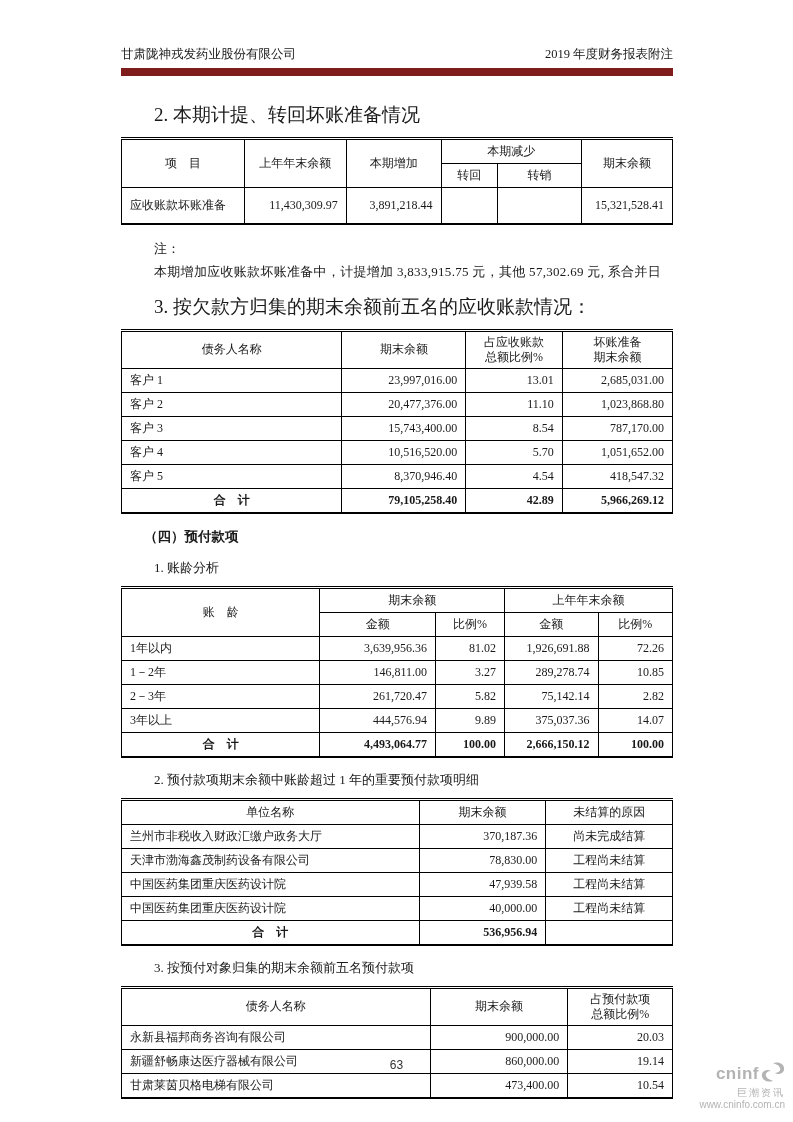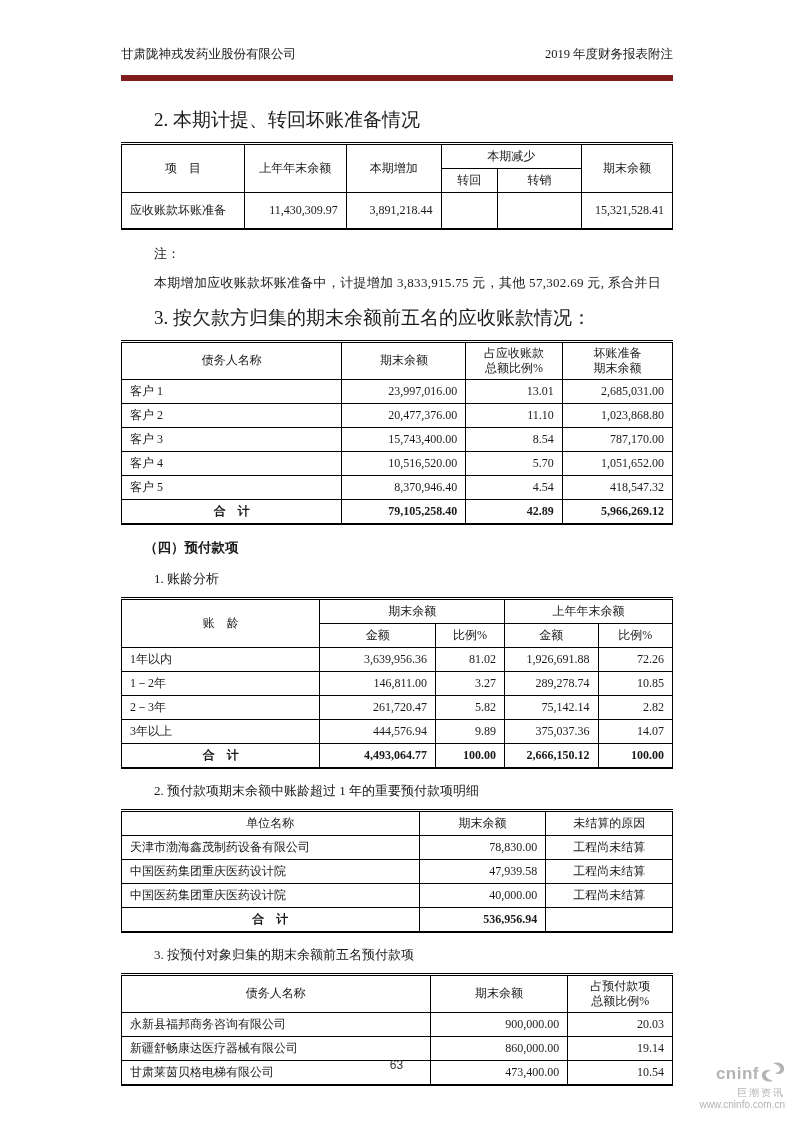--- a/index.html
+++ b/index.html
@@ -18,22 +18,22 @@
     position: absolute;
     left: 121px;
     top: 46px;
     width: 552px;
   }
   .doc-header {
     display: flex;
     justify-content: space-between;
     align-items: flex-end;
     font-size: 12.5px;
-    padding-bottom: 12px;
-    border-bottom: 6px solid #7f1d1d;
+    padding-bottom: 5px;
+    border-bottom: 8px solid #7f1d1d;
   }
   .sec-title {
     font-size: 19px;
     margin-top: 26px;
     padding-left: 33px;
   }
   .sec-title-bold {
     font-size: 13.5px;
     font-weight: bold;
     margin-top: 14px;
@@ -62,21 +62,21 @@
   th { text-align: center; }
   td.num { text-align: right; }
   td.txt { text-align: left; }
   td.ctr { text-align: center; }
   tr.total td { font-weight: bold; }
   .h2line { line-height: 1.25; }
   .t1 th { height: 24px; }
   .t1 td { height: 36px; }
   .rows td { height: 24px; }
   .note-label { font-size: 13px; margin-top: 15px; padding-left: 33px; }
-  .note-line1 { font-size: 13px; margin-top: 11px; padding-left: 33px; letter-spacing: 0.3px; }
+  .note-line1 { font-size: 13px; margin-top: 5px; padding-left: 33px; letter-spacing: 0.3px; }
   .note-line2 { font-size: 13px; margin-top: 10px; letter-spacing: 0.3px; }
   .page-number {
     position: absolute;
     left: 0; right: 0;
     bottom: 50px;
     text-align: center;
     font-family: "Liberation Sans", sans-serif;
     font-size: 12px;
     color: #333;
   }
@@ -270,20 +270,25 @@
       <colgroup>
         <col style="width:54%">
           <col style="width:23%">
           <col style="width:23%">
       </colgroup>
       <tbody>
           <tr>
         <th>单位名称</th>
         <th>期末余额</th>
         <th>未结算的原因</th>
+      </tr>
+      <tr>
+        <td class="txt">兰州市非税收入财政汇缴户政务大厅</td>
+        <td class="num">370,187.36</td>
+        <td class="ctr">尚未完成结算</td>
       </tr>
       <tr>
         <td class="txt">天津市渤海鑫茂制药设备有限公司</td>
         <td class="num">78,830.00</td>
         <td class="ctr">工程尚未结算</td>
       </tr>
       <tr>
         <td class="txt">中国医药集团重庆医药设计院</td>
         <td class="num">47,939.58</td>
         <td class="ctr">工程尚未结算</td>

